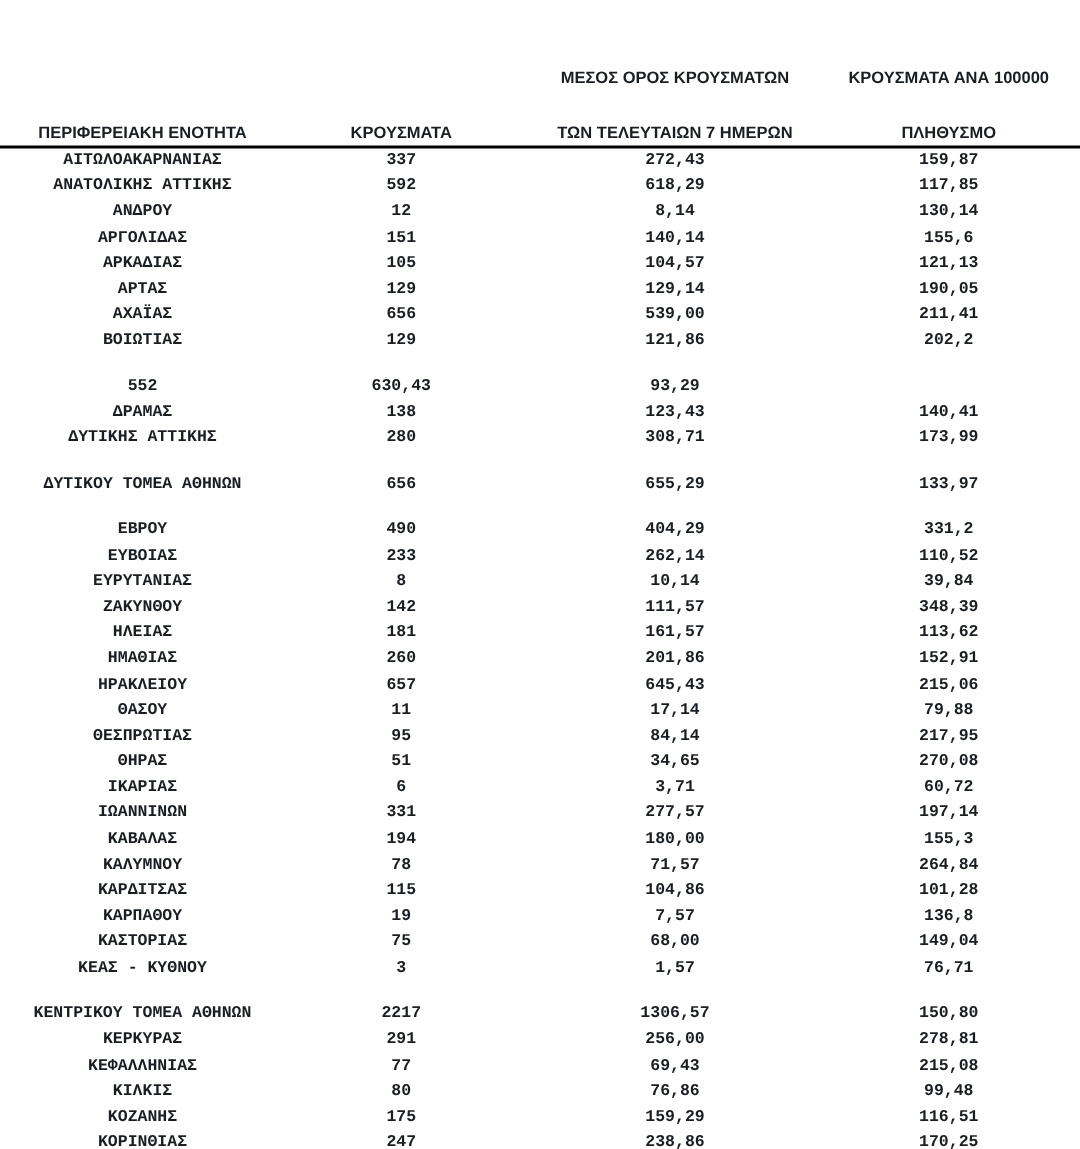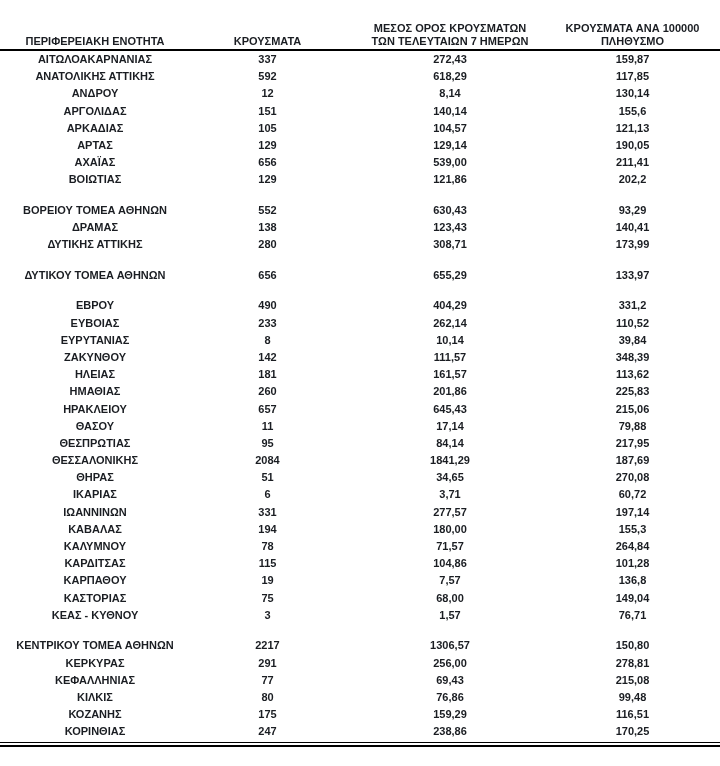--- a/index.html
+++ b/index.html
@@ -25,30 +25,30 @@
     align-items: end;
     padding-top: 22px;
   }
   .th {
     text-align: center;
     font-size: 11px;
     line-height: 13px;
     padding-bottom: 1px;
     white-space: nowrap;
   }
-  .th span { display: block; }
+  .th span { display: block; margin-top: 24px; }
 
   .header-rule {
     width: 720px;
     height: 2px;
     background: #000000;
   }
 
   
-  .row { height: 17.2px; }
+  .row { height: 17.2px; font-family: Liberation Mono, monospace; }
   .cell {
     text-align: center;
     font-size: 11px;
     line-height: 17.2px;
     white-space: nowrap;
     overflow: hidden;
   }
   .spacer { height: 13.4px; width: 710px; }
 
   
@@ -125,21 +125,20 @@
         <div class="cell">211,41</div>
       </div>
       <div class="grid row">
         <div class="cell">ΒΟΙΩΤΙΑΣ</div>
         <div class="cell">129</div>
         <div class="cell">121,86</div>
         <div class="cell">202,2</div>
       </div>
       <div class="spacer"></div>
       <div class="grid row">
-        <div class="cell">ΒΟΡΕΙΟΥ ΤΟΜΕΑ ΑΘΗΝΩΝ</div>
         <div class="cell">552</div>
         <div class="cell">630,43</div>
         <div class="cell">93,29</div>
       </div>
       <div class="grid row">
         <div class="cell">ΔΡΑΜΑΣ</div>
         <div class="cell">138</div>
         <div class="cell">123,43</div>
         <div class="cell">140,41</div>
       </div>
@@ -184,45 +183,39 @@
       <div class="grid row">
         <div class="cell">ΗΛΕΙΑΣ</div>
         <div class="cell">181</div>
         <div class="cell">161,57</div>
         <div class="cell">113,62</div>
       </div>
       <div class="grid row">
         <div class="cell">ΗΜΑΘΙΑΣ</div>
         <div class="cell">260</div>
         <div class="cell">201,86</div>
-        <div class="cell">225,83</div>
+        <div class="cell">152,91</div>
       </div>
       <div class="grid row">
         <div class="cell">ΗΡΑΚΛΕΙΟΥ</div>
         <div class="cell">657</div>
         <div class="cell">645,43</div>
         <div class="cell">215,06</div>
       </div>
       <div class="grid row">
         <div class="cell">ΘΑΣΟΥ</div>
         <div class="cell">11</div>
         <div class="cell">17,14</div>
         <div class="cell">79,88</div>
       </div>
       <div class="grid row">
         <div class="cell">ΘΕΣΠΡΩΤΙΑΣ</div>
         <div class="cell">95</div>
         <div class="cell">84,14</div>
         <div class="cell">217,95</div>
-      </div>
-      <div class="grid row">
-        <div class="cell">ΘΕΣΣΑΛΟΝΙΚΗΣ</div>
-        <div class="cell">2084</div>
-        <div class="cell">1841,29</div>
-        <div class="cell">187,69</div>
       </div>
       <div class="grid row">
         <div class="cell">ΘΗΡΑΣ</div>
         <div class="cell">51</div>
         <div class="cell">34,65</div>
         <div class="cell">270,08</div>
       </div>
       <div class="grid row">
         <div class="cell">ΙΚΑΡΙΑΣ</div>
         <div class="cell">6</div>

